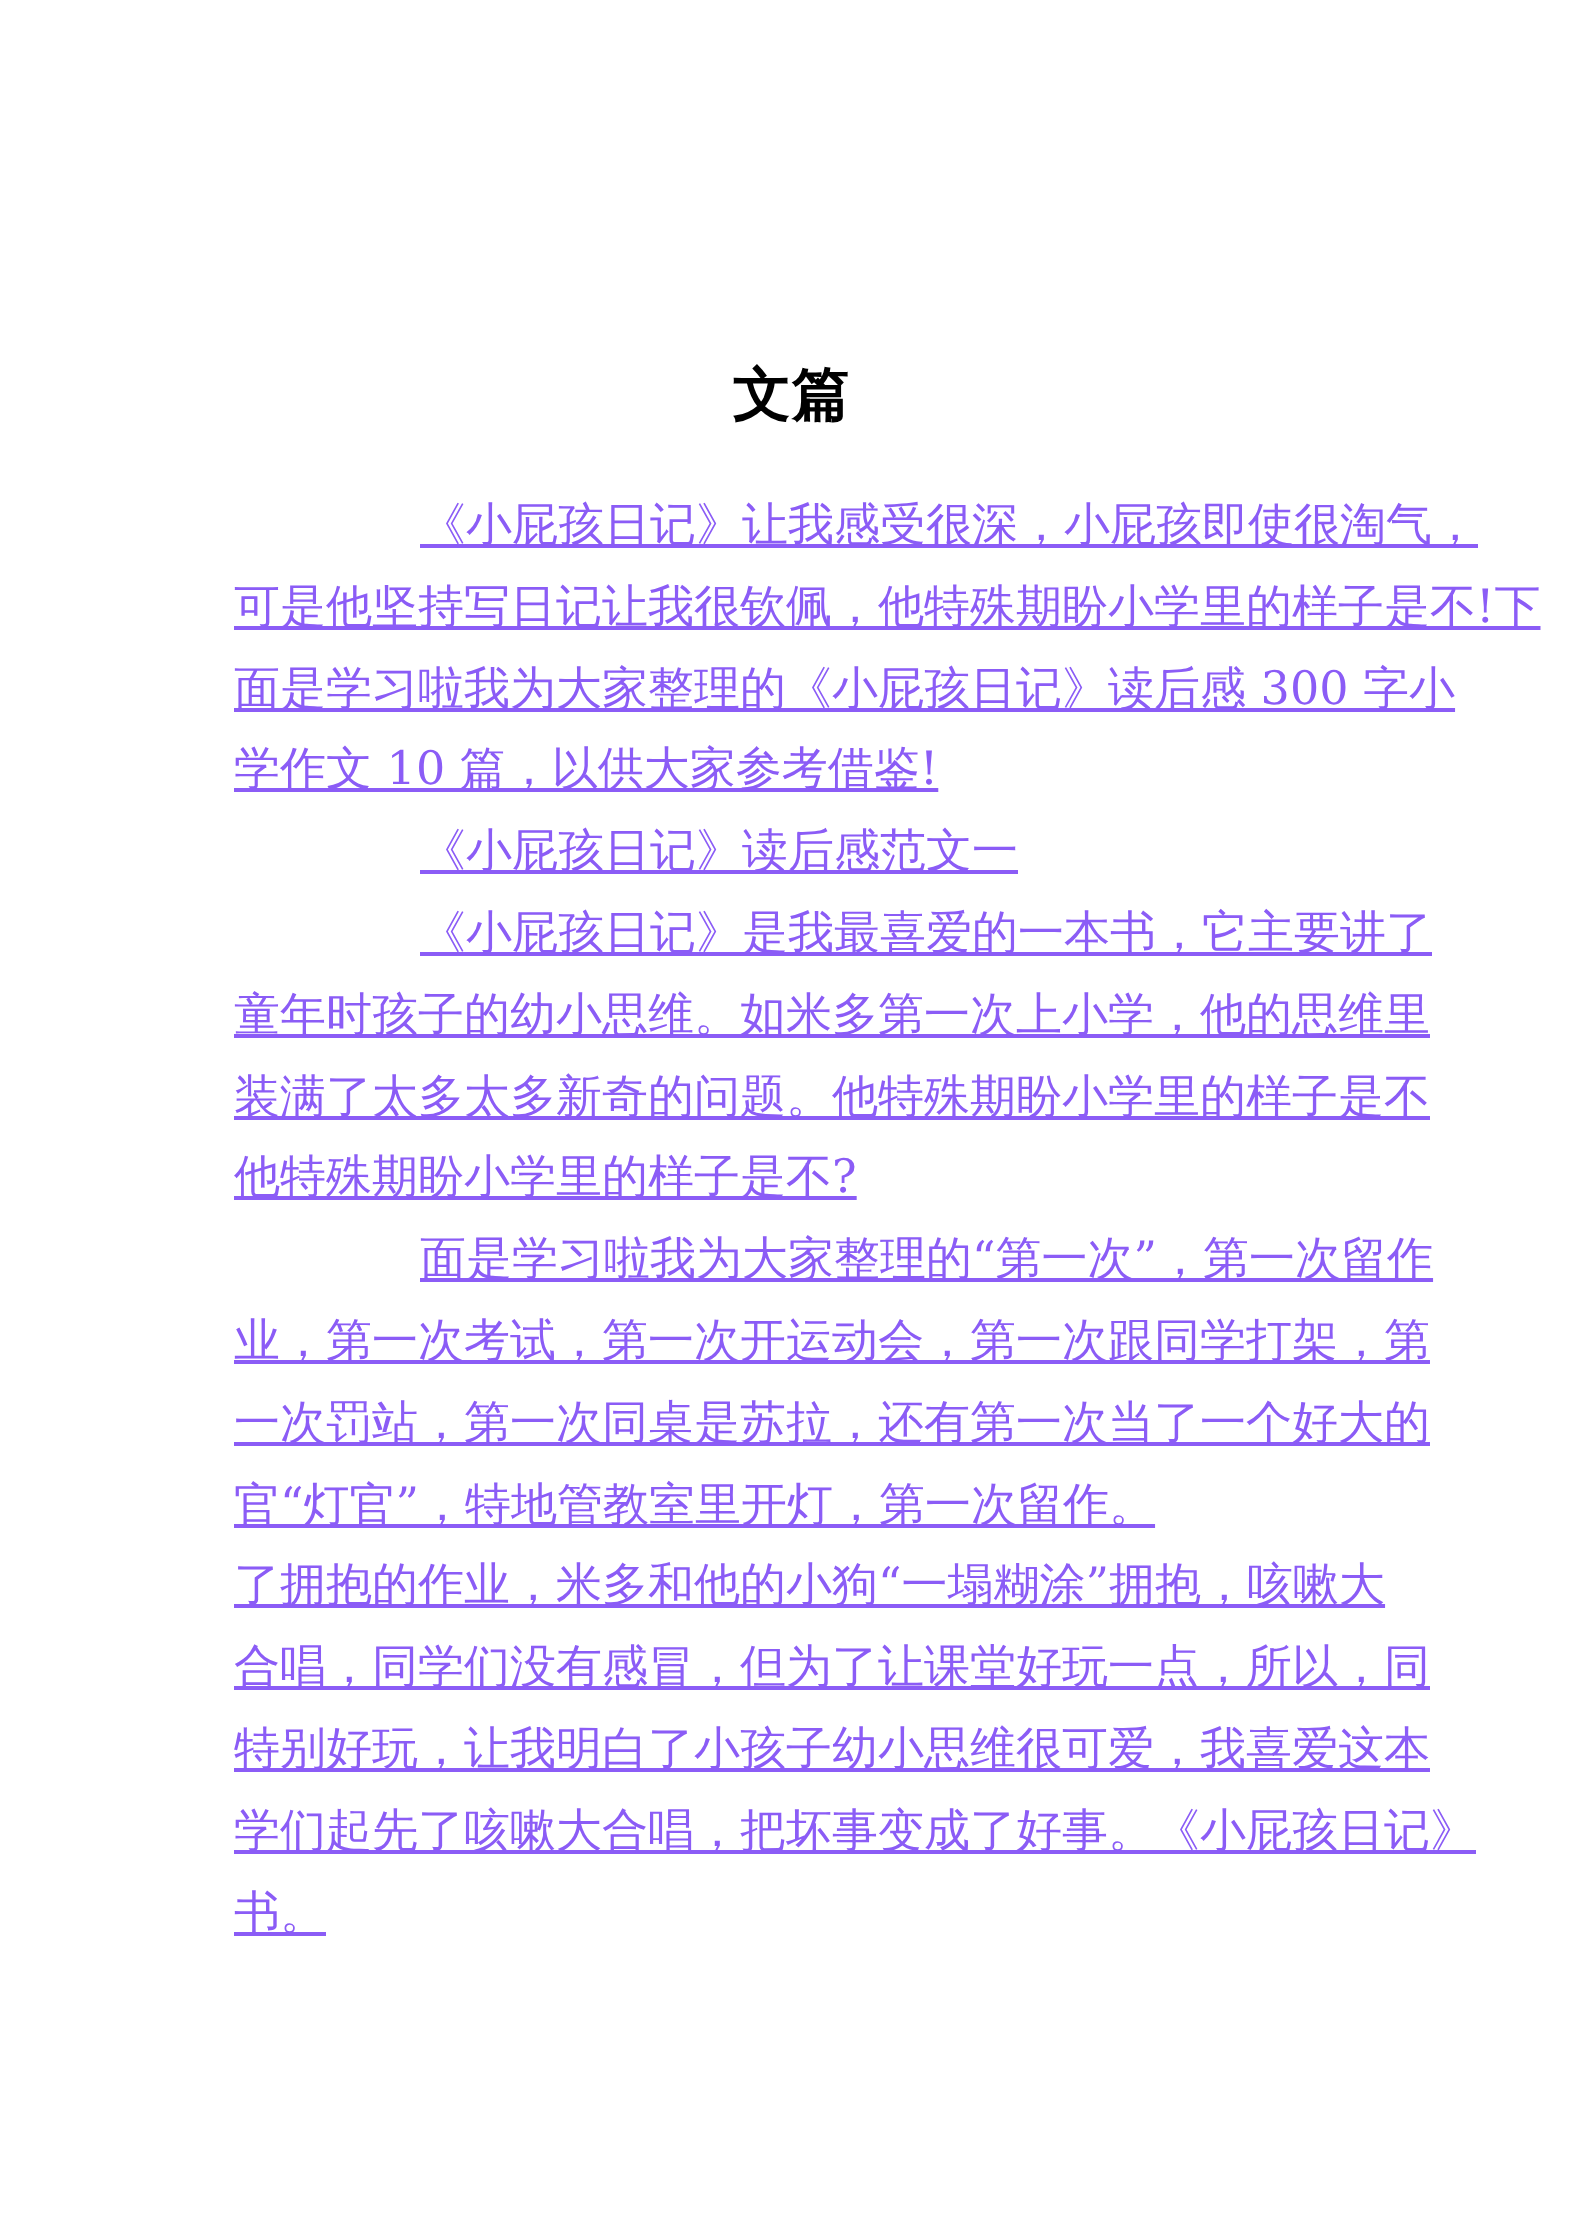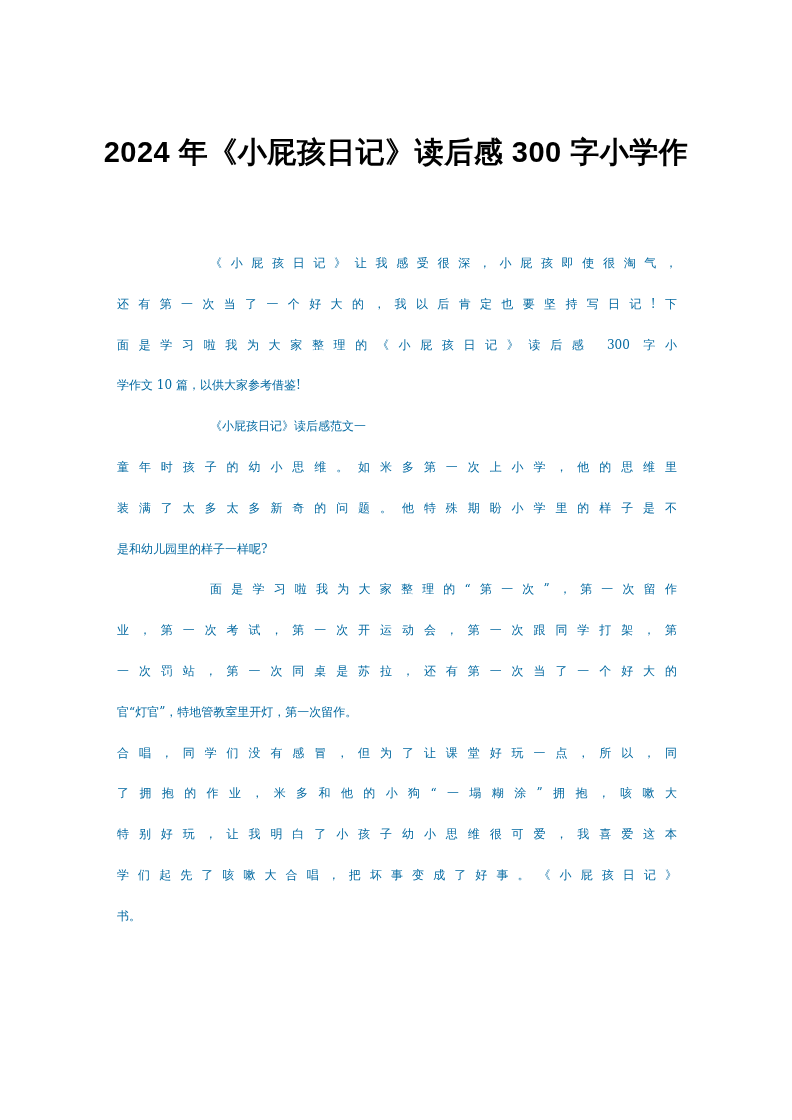--- a/index.html
+++ b/index.html
@@ -35,57 +35,59 @@
       letter-spacing: 0.5px;
     }
     .title.l1 { top: 124px; }
     .title.l2 { top: 170px; }
     .body-text {
       position: absolute;
       left: 117px;
       width: 560px;
       top: 243px;
       font-family: "DejaVu Serif", "Liberation Serif", serif;
-      font-size: 12px;
+      font-size: 23px;
       line-height: 40.8px;
-      color: #0369a1;
+      color: #8b5cf6;
+      text-decoration: underline;
     }
     .line {
       display: block;
       height: 40.8px;
       white-space: nowrap;
       text-align: justify;
       text-align-last: justify;
     }
     .line.last {
       text-align: center;
       text-align-last: left;
     }
     .line.indent {
       padding-left: 93px;
     }
   </style>
 </head>
 <body>
 
 <div class="page">
-  <div class="title l1">2024 年《小屁孩日记》读后感 300 字小学作</div>
+  <div class="title l2">文篇</div>
 
   <div class="body-text">
     <span class="line indent">《小屁孩日记》让我感受很深，小屁孩即使很淘气，</span>
-    <span class="line">还有第一次当了一个好大的，我以后肯定也要坚持写日记!下</span>
+    <span class="line">可是他坚持写日记让我很钦佩，他特殊期盼小学里的样子是不!下</span>
     <span class="line">面是学习啦我为大家整理的《小屁孩日记》读后感 300 字小</span>
     <span class="line last">学作文 10 篇，以供大家参考借鉴!</span>
     <span class="line indent last">《小屁孩日记》读后感范文一</span>
+    <span class="line indent">《小屁孩日记》是我最喜爱的一本书，它主要讲了</span>
     <span class="line">童年时孩子的幼小思维。如米多第一次上小学，他的思维里</span>
     <span class="line">装满了太多太多新奇的问题。他特殊期盼小学里的样子是不</span>
-    <span class="line last">是和幼儿园里的样子一样呢?</span>
+    <span class="line last">他特殊期盼小学里的样子是不?</span>
     <span class="line indent">面是学习啦我为大家整理的“第一次”，第一次留作</span>
     <span class="line">业，第一次考试，第一次开运动会，第一次跟同学打架，第</span>
     <span class="line">一次罚站，第一次同桌是苏拉，还有第一次当了一个好大的</span>
     <span class="line last">官“灯官”，特地管教室里开灯，第一次留作。</span>
+    <span class="line">了拥抱的作业，米多和他的小狗“一塌糊涂”拥抱，咳嗽大</span>
     <span class="line">合唱，同学们没有感冒，但为了让课堂好玩一点，所以，同</span>
-    <span class="line">了拥抱的作业，米多和他的小狗“一塌糊涂”拥抱，咳嗽大</span>
     <span class="line">特别好玩，让我明白了小孩子幼小思维很可爱，我喜爱这本</span>
     <span class="line">学们起先了咳嗽大合唱，把坏事变成了好事。《小屁孩日记》</span>
     <span class="line last">书。</span>
   </div>
 </div>
 
 </body></html>

